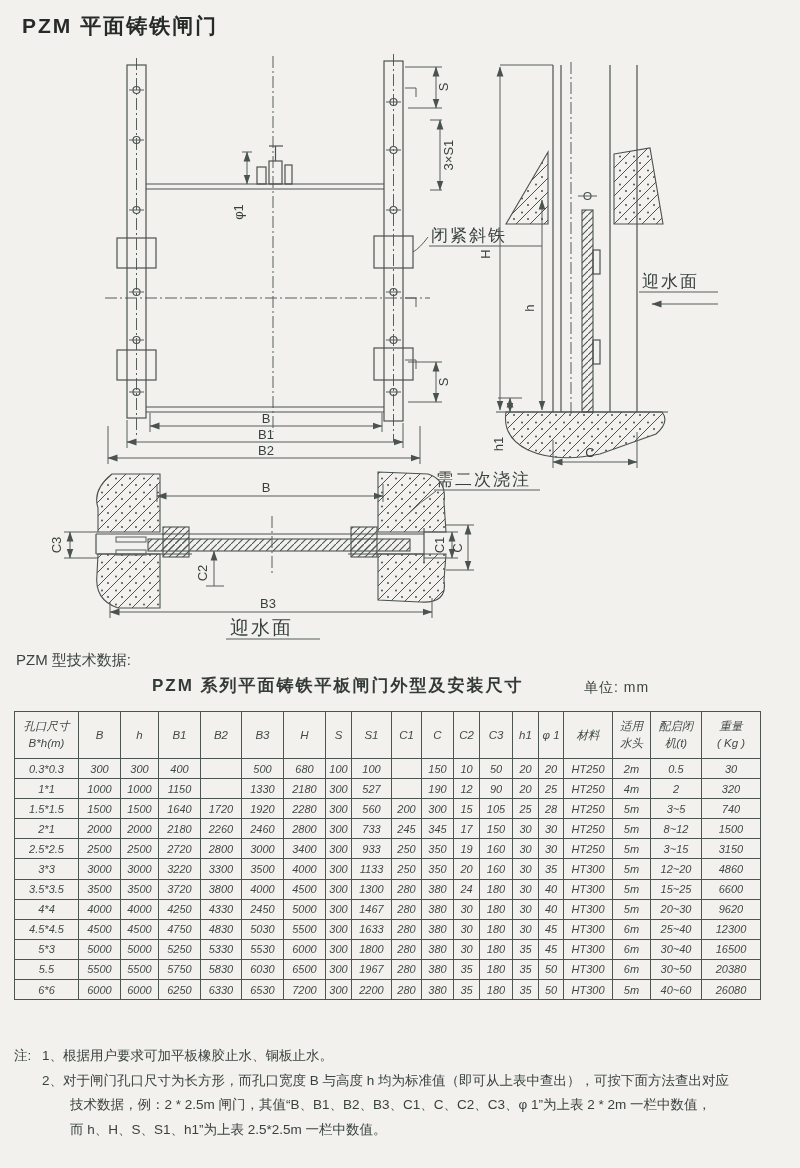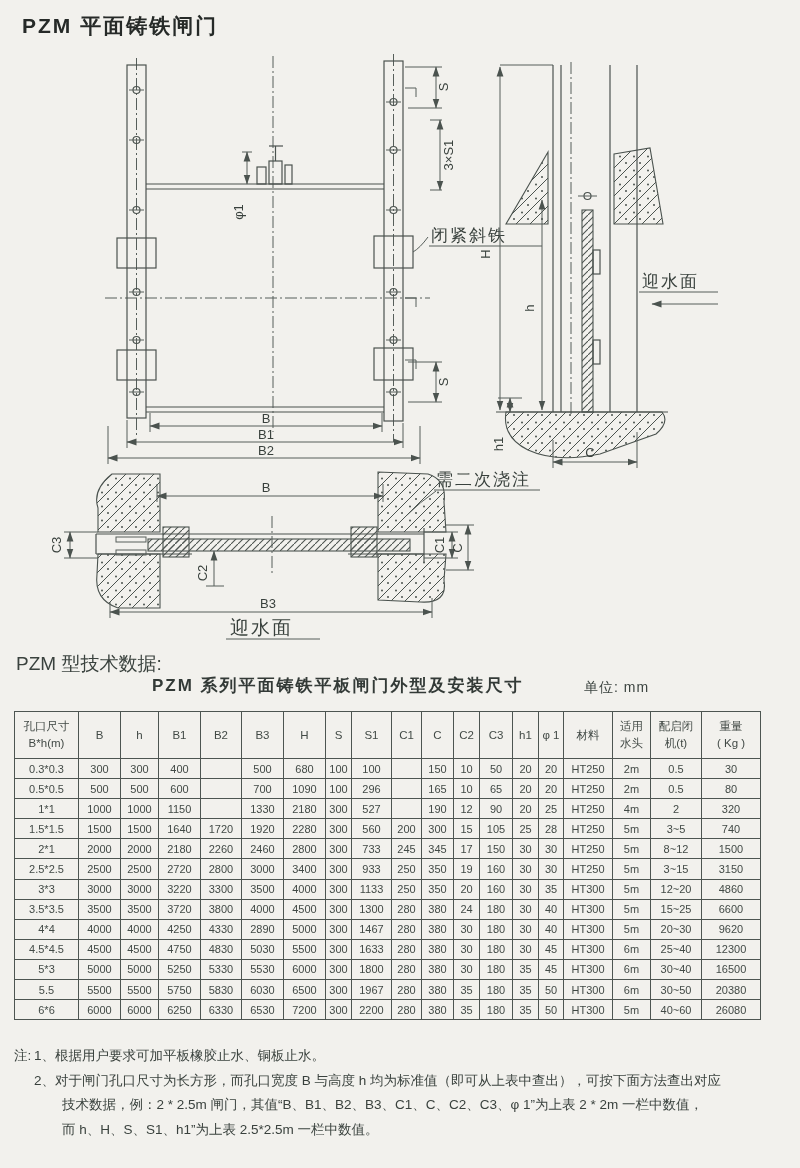--- a/index.html
+++ b/index.html
@@ -13,37 +13,37 @@
     position:absolute;left:22px;top:12px;
     font-size:21px;font-weight:bold;color:#262a28;letter-spacing:2px;
   }
   svg.drawing{position:absolute;left:0;top:40px;}
   svg .ink{stroke:#4b534f;fill:none;stroke-width:1.2;}
   svg .thin{stroke:#565e5a;fill:none;stroke-width:1;}
   svg .dd{stroke:#565e5a;fill:none;stroke-width:1;stroke-dasharray:12 3 2 3;}
   svg text{fill:#39413d;}
   svg .dim{font-size:13px;font-family:"Liberation Sans",sans-serif;}
   svg .cjk{font-size:17px;font-family:"Liberation Sans","DejaVu Sans",sans-serif;letter-spacing:2px;}
-  .data-label{position:absolute;left:16px;top:651px;font-size:19px;color:#3a423e;}
+  .data-label{position:absolute;left:16px;top:651px;font-size:15px;color:#3a423e;}
   .table-title{position:absolute;left:152px;top:674px;font-size:17px;font-weight:bold;letter-spacing:2px;color:#333a37;}
   .unit-label{position:absolute;left:584px;top:679px;font-size:14px;letter-spacing:1px;}
   table.spec{
     position:absolute;left:14px;top:711px;width:664px;
     border-collapse:collapse;table-layout:fixed;
-    font-size:11px;color:#424a46;
+    font-size:11px;color:#424a46;font-style:italic;
   }
   table.spec th,table.spec td{
     border:1.4px solid #4d5551;text-align:center;vertical-align:middle;
     padding:0;overflow:hidden;white-space:nowrap;
   }
   table.spec th{font-weight:normal;font-size:11.5px;height:46px;white-space:pre-line;line-height:1.45;}
   table.spec td{height:19.1px;}
   .notes{position:absolute;left:14px;top:1044px;font-size:13.5px;line-height:24.5px;color:#39413d;}
   .notes .prefix{position:absolute;left:0;top:0;}
-  .notes .lines{margin-left:20px;width:740px;}
+  .notes .lines{margin-left:28px;width:740px;}
   .note-line.indent-1{padding-left:28px;}
 </style>
 </head>
 <body>
 
 <div class="page-title">PZM 平面铸铁闸门</div>
 
 <svg class="drawing" width="800" height="612" viewBox="0 0 800 612">
   <defs>
     <pattern id="steel" patternUnits="userSpaceOnUse" width="7" height="7">
@@ -327,41 +327,20 @@
         <td>10</td>
         <td>50</td>
         <td>20</td>
         <td>20</td>
         <td>HT250</td>
         <td>2m</td>
         <td>0.5</td>
         <td>30</td>
       </tr>
       <tr>
-        <td>0.5*0.5</td>
-        <td>500</td>
-        <td>500</td>
-        <td>600</td>
-        <td></td>
-        <td>700</td>
-        <td>1090</td>
-        <td>100</td>
-        <td>296</td>
-        <td></td>
-        <td>165</td>
-        <td>10</td>
-        <td>65</td>
-        <td>20</td>
-        <td>20</td>
-        <td>HT250</td>
-        <td>2m</td>
-        <td>0.5</td>
-        <td>80</td>
-      </tr>
-      <tr>
         <td>1*1</td>
         <td>1000</td>
         <td>1000</td>
         <td>1150</td>
         <td></td>
         <td>1330</td>
         <td>2180</td>
         <td>300</td>
         <td>527</td>
         <td></td>
@@ -479,21 +458,21 @@
         <td>5m</td>
         <td>15~25</td>
         <td>6600</td>
       </tr>
       <tr>
         <td>4*4</td>
         <td>4000</td>
         <td>4000</td>
         <td>4250</td>
         <td>4330</td>
-        <td>2890</td>
+        <td>2450</td>
         <td>5000</td>
         <td>300</td>
         <td>1467</td>
         <td>280</td>
         <td>380</td>
         <td>30</td>
         <td>180</td>
         <td>30</td>
         <td>40</td>
         <td>HT300</td>

